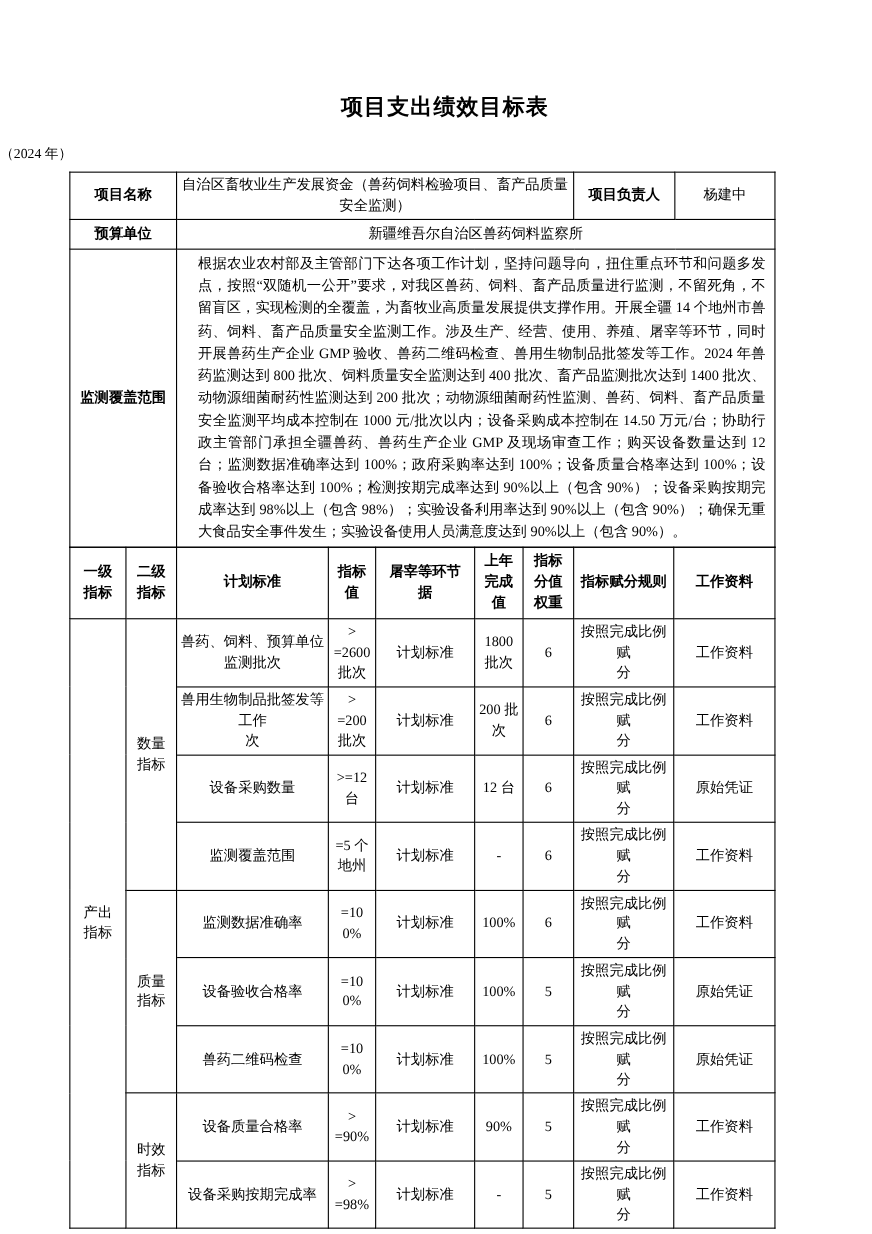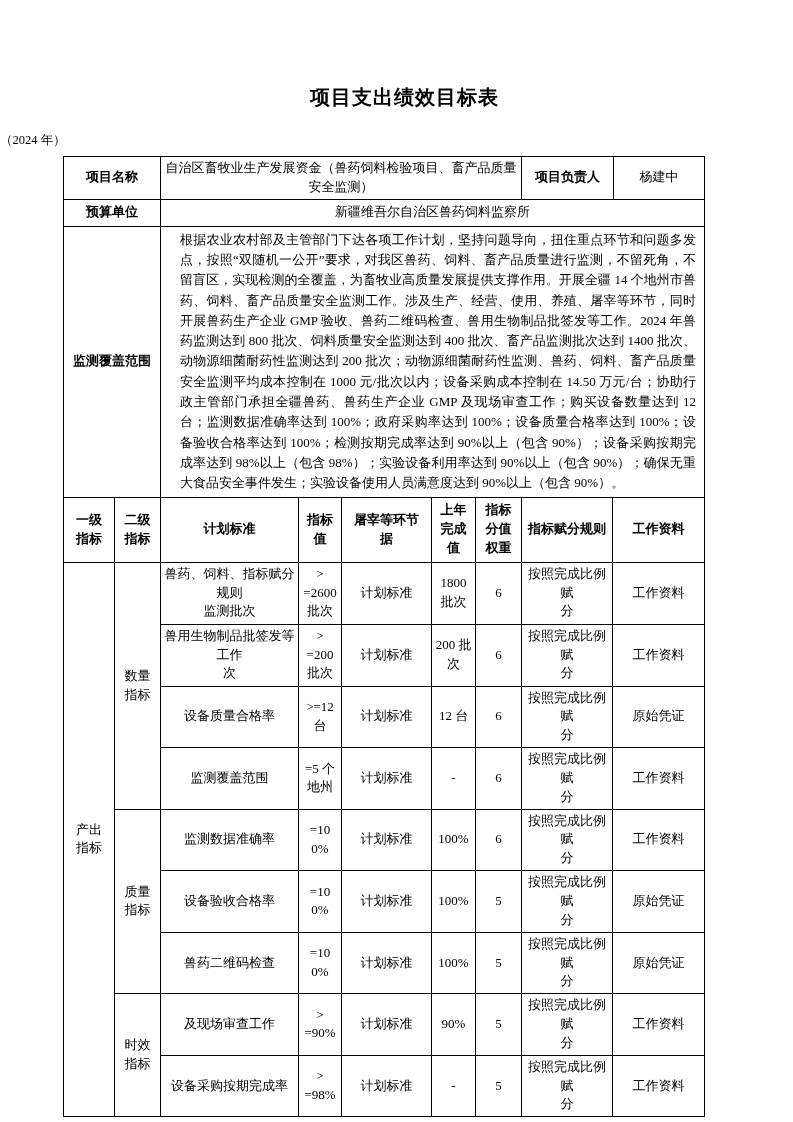--- a/index.html
+++ b/index.html
@@ -123,21 +123,21 @@
 分值
 权重</td>
       <td class="bold prewrap">指标赋分规则</td>
       <td class="bold prewrap">工作资料</td>
     </tr>
     <tr style="height:62px">
       <td rowspan="9" class="prewrap">产出
 指标</td>
       <td rowspan="4" class="prewrap">数量
 指标</td>
-      <td class="prewrap">兽药、饲料、指标赋分规则
+      <td class="prewrap">兽药、饲料、预算单位
 监测批次</td>
       <td class="prewrap">&gt;
 =2600
 批次</td>
       <td class="prewrap">计划标准</td>
       <td class="prewrap">1800
 批次</td>
       <td>6</td>
       <td class="prewrap">按照完成比例赋
 分</td>
@@ -151,21 +151,21 @@
 批次</td>
       <td class="prewrap">计划标准</td>
       <td class="prewrap">200 批
 次</td>
       <td>6</td>
       <td class="prewrap">按照完成比例赋
 分</td>
       <td>工作资料</td>
     </tr>
     <tr style="height:44px">
-      <td class="prewrap">设备质量合格率</td>
+      <td class="prewrap">设备采购数量</td>
       <td class="prewrap">&gt;=12
 台</td>
       <td class="prewrap">计划标准</td>
       <td class="prewrap">12 台</td>
       <td>6</td>
       <td class="prewrap">按照完成比例赋
 分</td>
       <td>原始凭证</td>
     </tr>
     <tr style="height:44px">
@@ -207,21 +207,21 @@
       <td class="prewrap">计划标准</td>
       <td class="prewrap">100%</td>
       <td>5</td>
       <td class="prewrap">按照完成比例赋
 分</td>
       <td>原始凭证</td>
     </tr>
     <tr style="height:42px">
       <td rowspan="2" class="prewrap">时效
 指标</td>
-      <td class="prewrap">及现场审查工作</td>
+      <td class="prewrap">设备质量合格率</td>
       <td class="prewrap">&gt;
 =90%</td>
       <td class="prewrap">计划标准</td>
       <td class="prewrap">90%</td>
       <td>5</td>
       <td class="prewrap">按照完成比例赋
 分</td>
       <td>工作资料</td>
     </tr>
     <tr style="height:42px">

